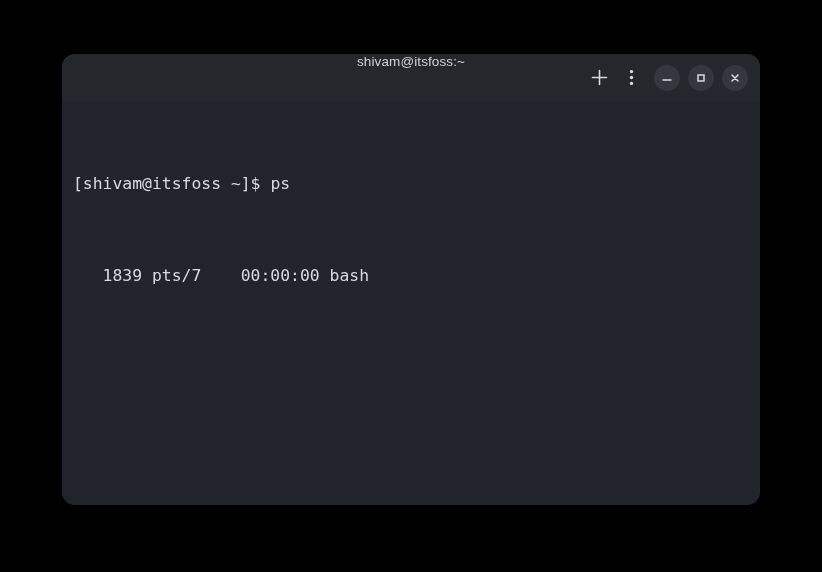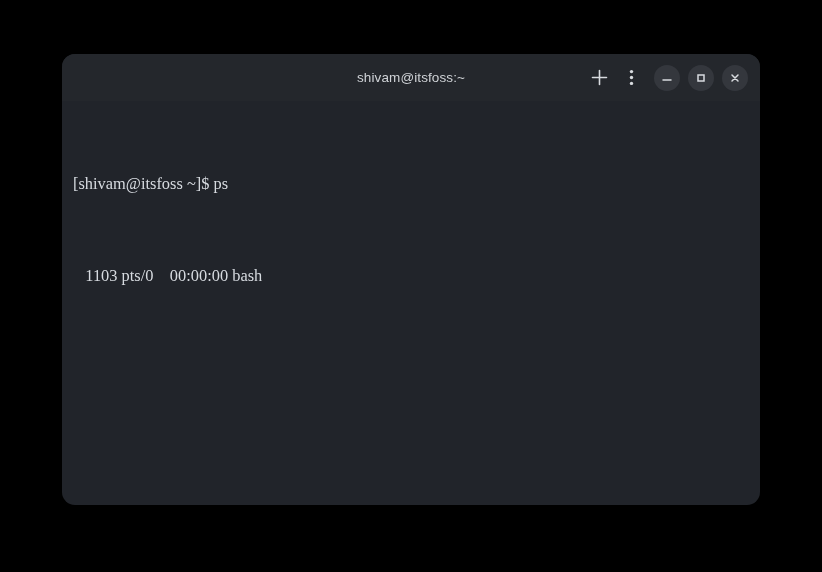--- a/index.html
+++ b/index.html
@@ -26,21 +26,20 @@
     box-sizing: border-box;
     overflow: hidden;
   }
 
   
   #titlebar {
     position: relative;
     height: 47px;
     background: #24272c;
     display: flex;
-    align-items: center;
     justify-content: center;
   }
   #titlebar-title {
     font-family: "Liberation Sans", sans-serif;
     font-size: 13.5px;
     color: #cfd2d6;
     letter-spacing: 0.1px;
     user-select: none;
   }
   #titlebar-controls {
@@ -74,21 +73,21 @@
 
   
   #terminal-body {
     padding: 2px 0 0 11px;
     font-family: "DejaVu Sans Mono", monospace;
     font-size: 16.4px;
     line-height: 23px;
     color: #d7dbe0;
     white-space: pre;
   }
-  .tline { height: 23px; white-space: pre; font-family: Liberation Serif, serif; }
+  .tline { height: 23px; white-space: pre; }
 </style>
 </head>
 <body>
 
 <div id="terminal-window">
 
   <div id="titlebar">
     <div id="titlebar-title">shivam@itsfoss:~</div>
 
     <div id="titlebar-controls">
@@ -135,21 +134,21 @@
         </span>
       </div>
 
     </div>
   </div>
 
   <div id="terminal-body">
 
     <div class="tline"><span>[shivam@itsfoss ~]$ </span><span>ps</span></div>
 
-    <div class="tline">   1103 pts/0    00:00:00 bash</div>
+    <div class="tline">   1839 pts/7    00:00:00 bash</div>
 
     
 
     
 
     
 
   </div>
 </div>
 

